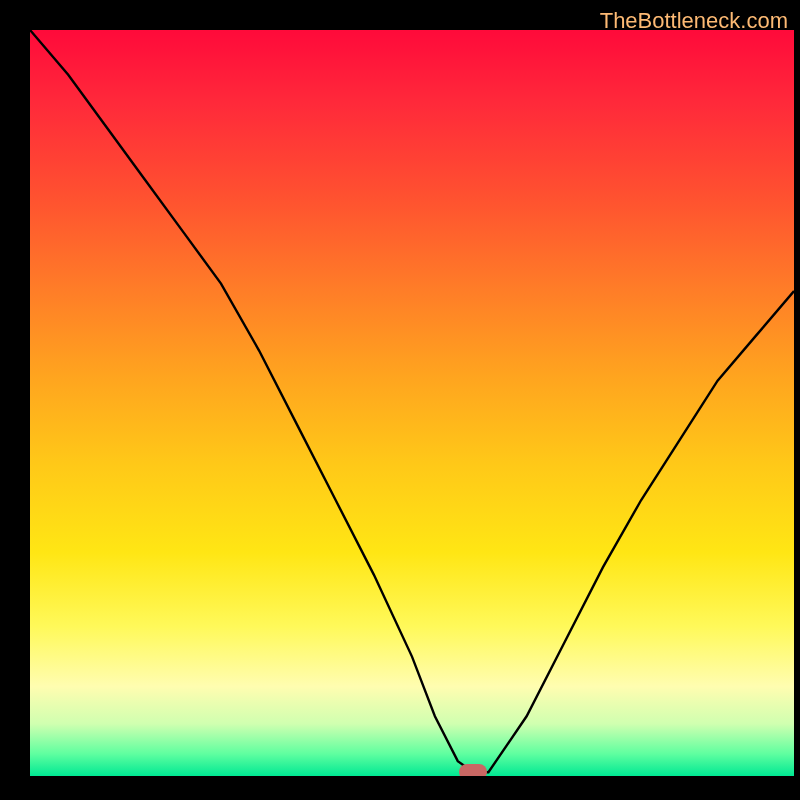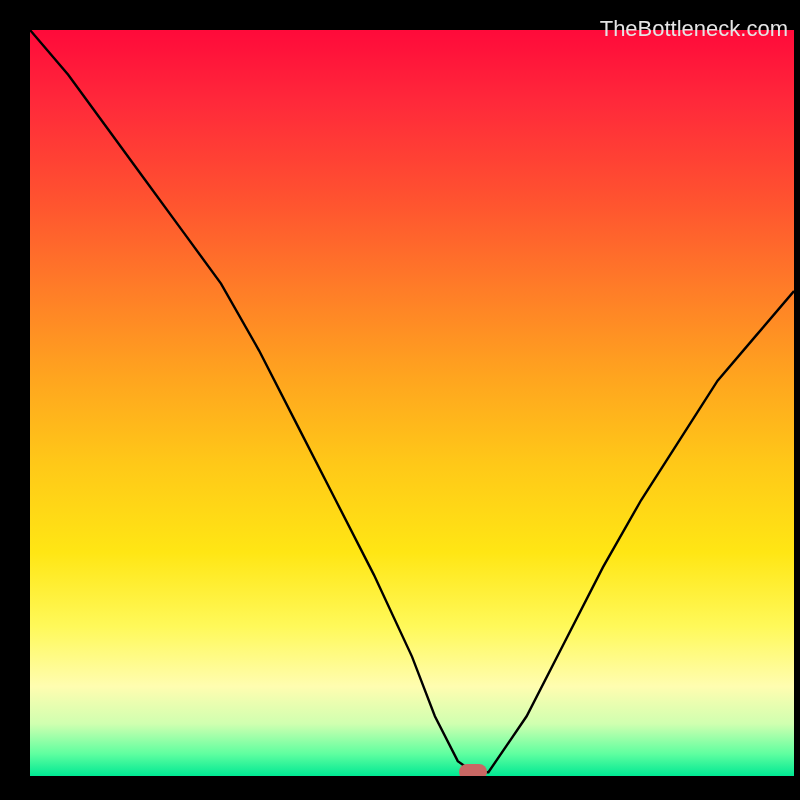--- a/index.html
+++ b/index.html
@@ -10,23 +10,23 @@
   body {
     width: 800px;
     height: 800px;
     background: #000;
     position: relative;
     overflow: hidden;
     font-family: Arial, sans-serif;
   }
   .watermark {
     position: absolute;
-    top: 16px;
+    top: 8px;
     right: 12px;
-    color: #e5e5e5;
+    color: #fdba74;
     font-size: 22px;
     font-weight: 500;
     z-index: 10;
   }
   .plot-area {
     position: absolute;
     left: 30px;
     top: 30px;
     width: 764px;
     height: 746px;

